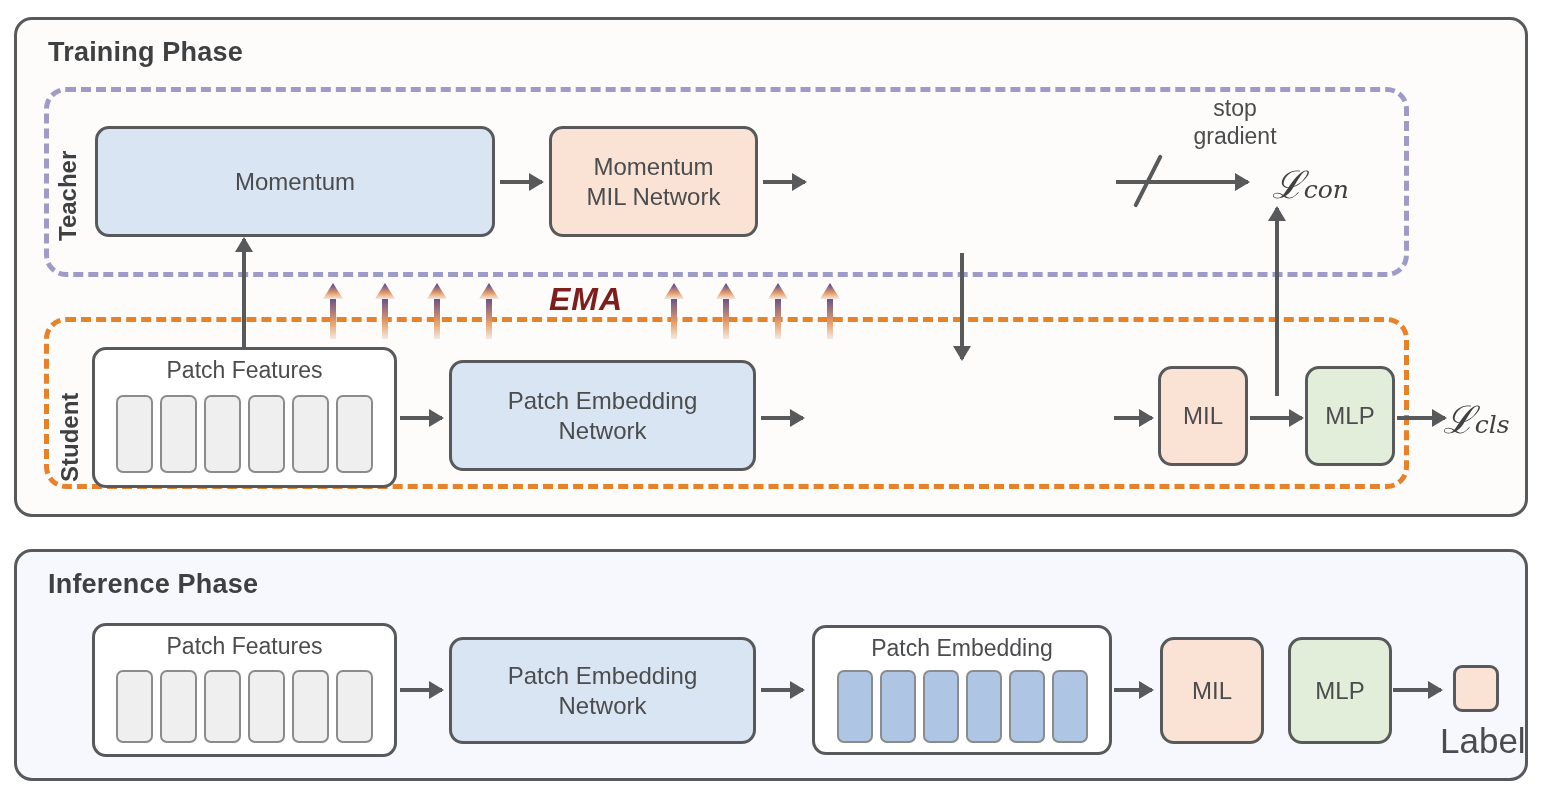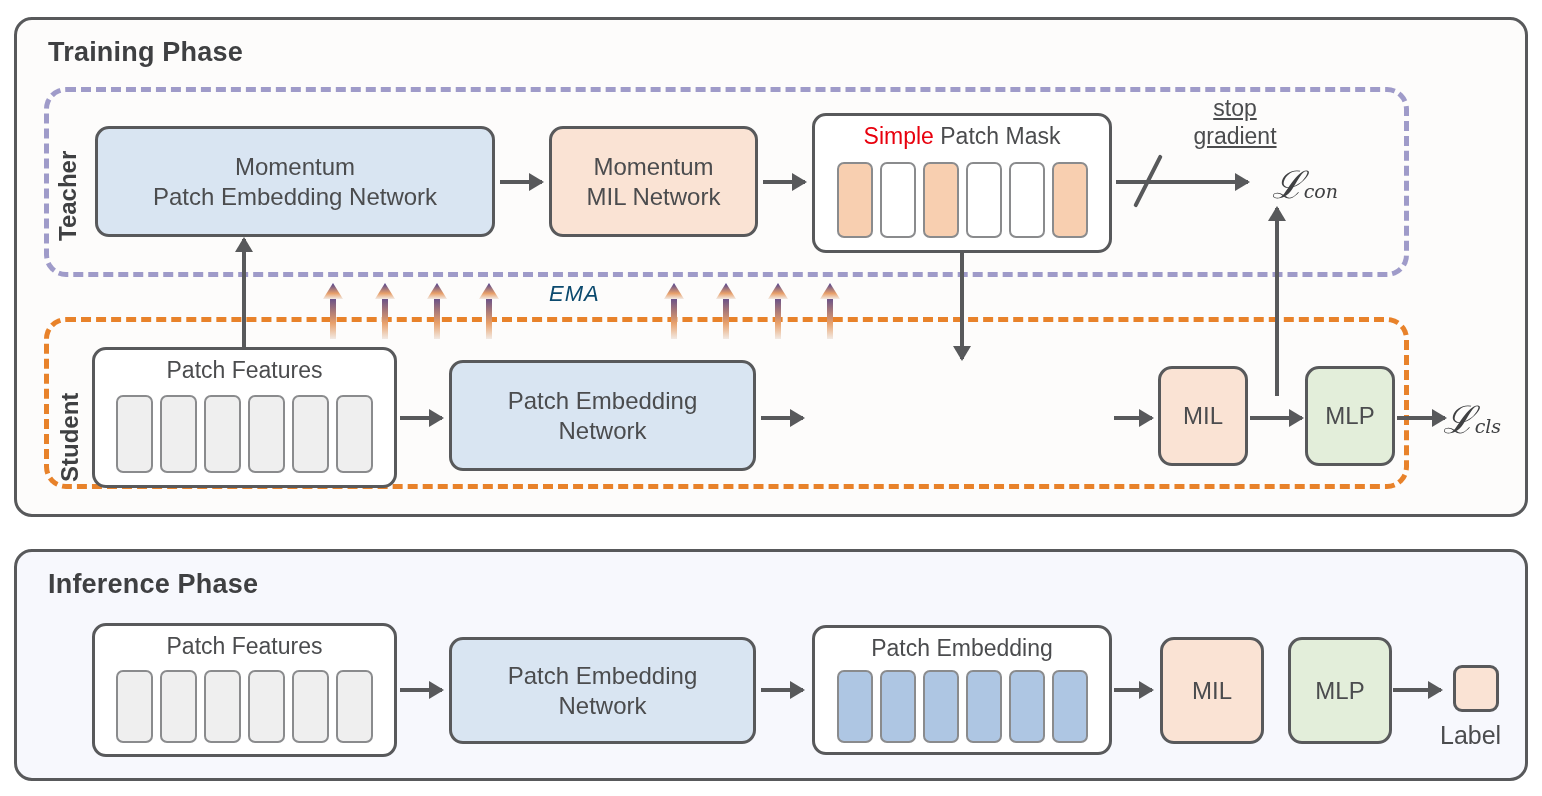--- a/index.html
+++ b/index.html
@@ -64,78 +64,64 @@
      border-right:9px solid transparent;}
 
   
   .slash{position:absolute;width:4px;height:58px;background:#58595b;
      transform:rotate(27deg);border-radius:2px;}
   .stopgrad{position:absolute;font-size:23px;color:#4b4c4e;text-align:center;
      line-height:1.2;white-space:nowrap;}
 
   
   .emaarrow{position:absolute;width:46px;height:56px;}
-  .ema-label{position:absolute;font-size:22px;font-weight:normal;font-style:italic;color:#0c4a6e;
+  .ema-label{position:absolute;font-size:32px;font-weight:bold;font-style:italic;color:#7f1d1d;
      letter-spacing:1px;}
 
   
   .loss{position:absolute;font-family:"DejaVu Serif",serif;font-style:italic;color:#3f4042;
      white-space:nowrap;}
   .loss .big{font-size:38px;}
-  .loss .sub{font-size:19px;}
-
-  .freetext{position:absolute;font-size:25px;color:#4b4c4e;white-space:nowrap;}
+  .loss .sub{font-size:25px;}
+
+  .freetext{position:absolute;font-size:35px;color:#4b4c4e;white-space:nowrap;}
 
   .watermark{position:absolute;font-size:20px;color:#c9ccd6;white-space:nowrap;}
 </style>
 </head>
 <body>
 
 <div id="stage">
 
   <div class="panel" id="training-panel"></div>
   <div class="phase-title" id="training-title">Training Phase</div>
 
   <div class="dashframe" id="teacher-frame"></div>
   <div class="dashframe" id="student-frame"></div>
 
   <div class="side-label" id="teacher-label">Teacher</div>
   <div class="side-label" id="student-label">Student</div>
 
   <div class="node blue" style="left:95px;top:126px;width:400px;height:111px;">
     <span>Momentum</span>
-    <span>Patch Embedding Network</span>
   </div>
 
   <div class="harrow" style="left:500px;top:180px;width:42px;"></div>
 
   <div class="node peach" style="left:549px;top:126px;width:209px;height:111px;">
     <span>Momentum</span>
     <span>MIL Network</span>
   </div>
 
   <div class="harrow" style="left:763px;top:180px;width:42px;"></div>
 
-  <div class="patchbox" style="left:812px;top:113px;width:300px;height:140px;">
-    <div class="cap">
-      <span class="hl">Simple</span><span> Patch Mask</span>
-    </div>
-    <div class="strip" id="teacher-mask-strip" style="top:46px;">
-        <div class="bar peach" style="width: 36px; height: 76px;"></div>
-        <div class="bar empty" style="width: 36px; height: 76px;"></div>
-        <div class="bar peach" style="width: 36px; height: 76px;"></div>
-        <div class="bar empty" style="width: 36px; height: 76px;"></div>
-        <div class="bar empty" style="width: 36px; height: 76px;"></div>
-        <div class="bar peach" style="width: 36px; height: 76px;"></div>
-      </div>
-  </div>
 
   <div class="harrow" style="left:1116px;top:180px;width:132px;"></div>
   <div class="slash" style="left:1146px;top:152px;"></div>
-  <div class="stopgrad" style="left:1165px;top:95px;width:140px;text-decoration:underline;">
+  <div class="stopgrad" style="left:1165px;top:95px;width:140px;">
     <div>stop</div>
     <div>gradient</div>
   </div>
 
   <div class="loss" style="left:1272px;top:157px;">
     <span class="big">ℒ</span><span class="sub">con</span>
   </div>
 
   <div class="varrow up" style="left:1275px;top:208px;height:188px;"></div>
 

